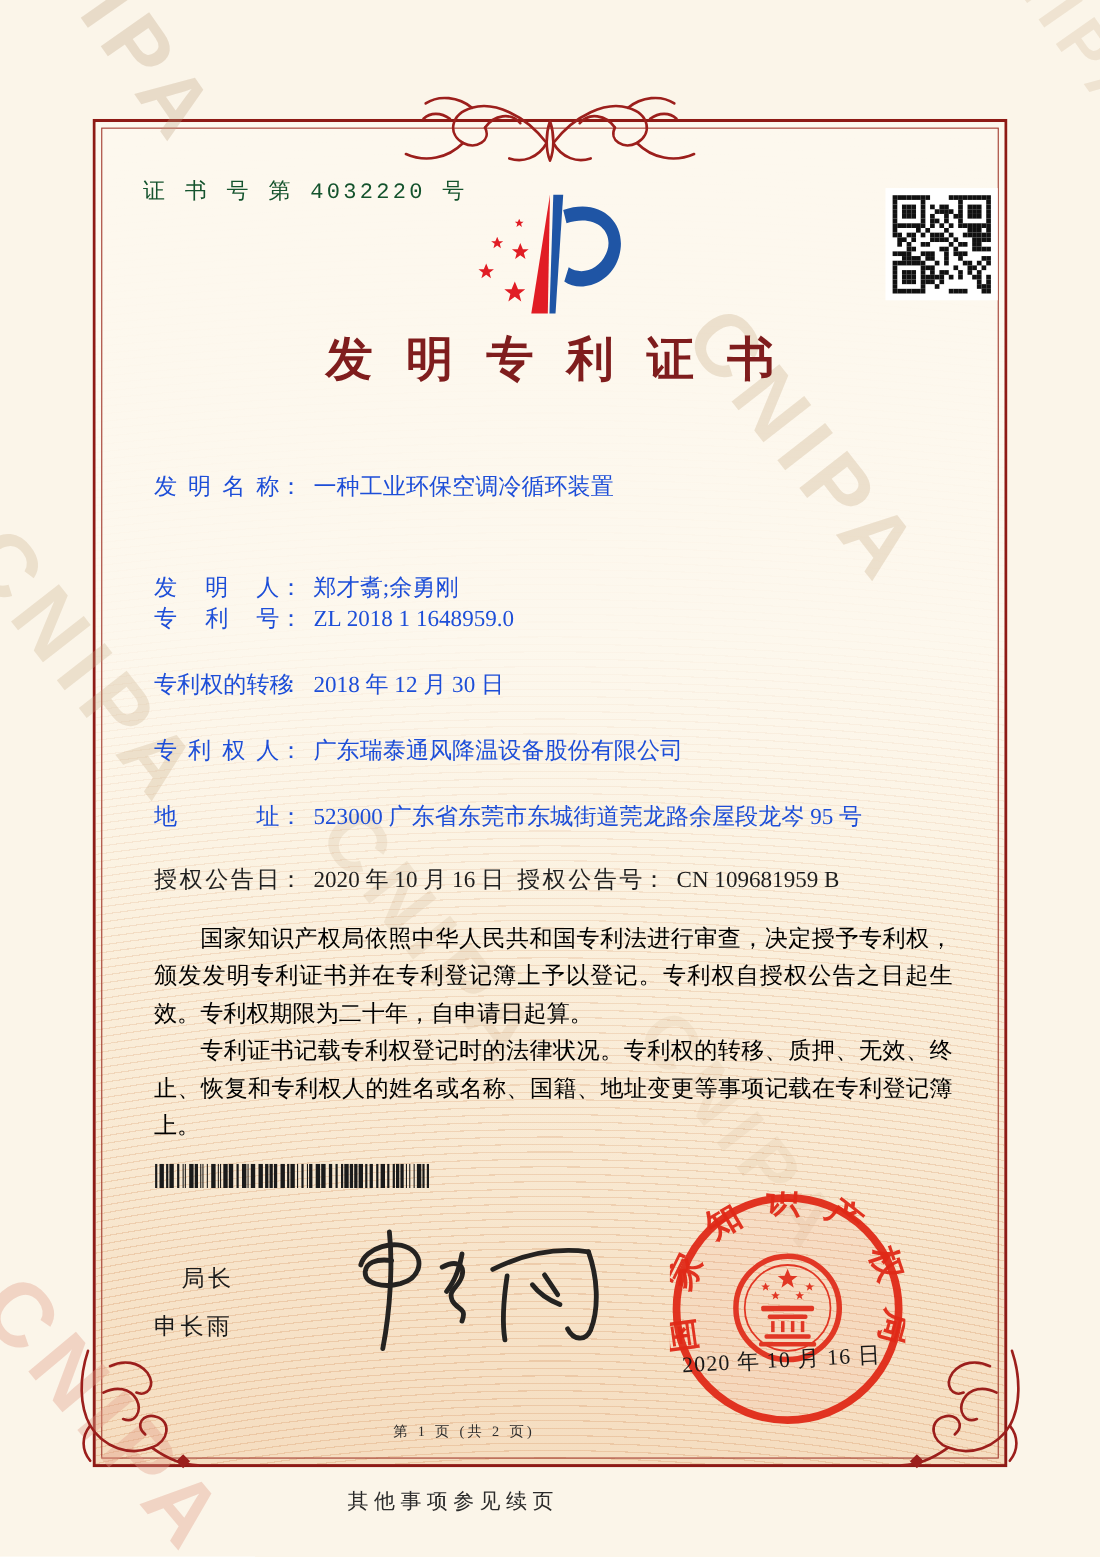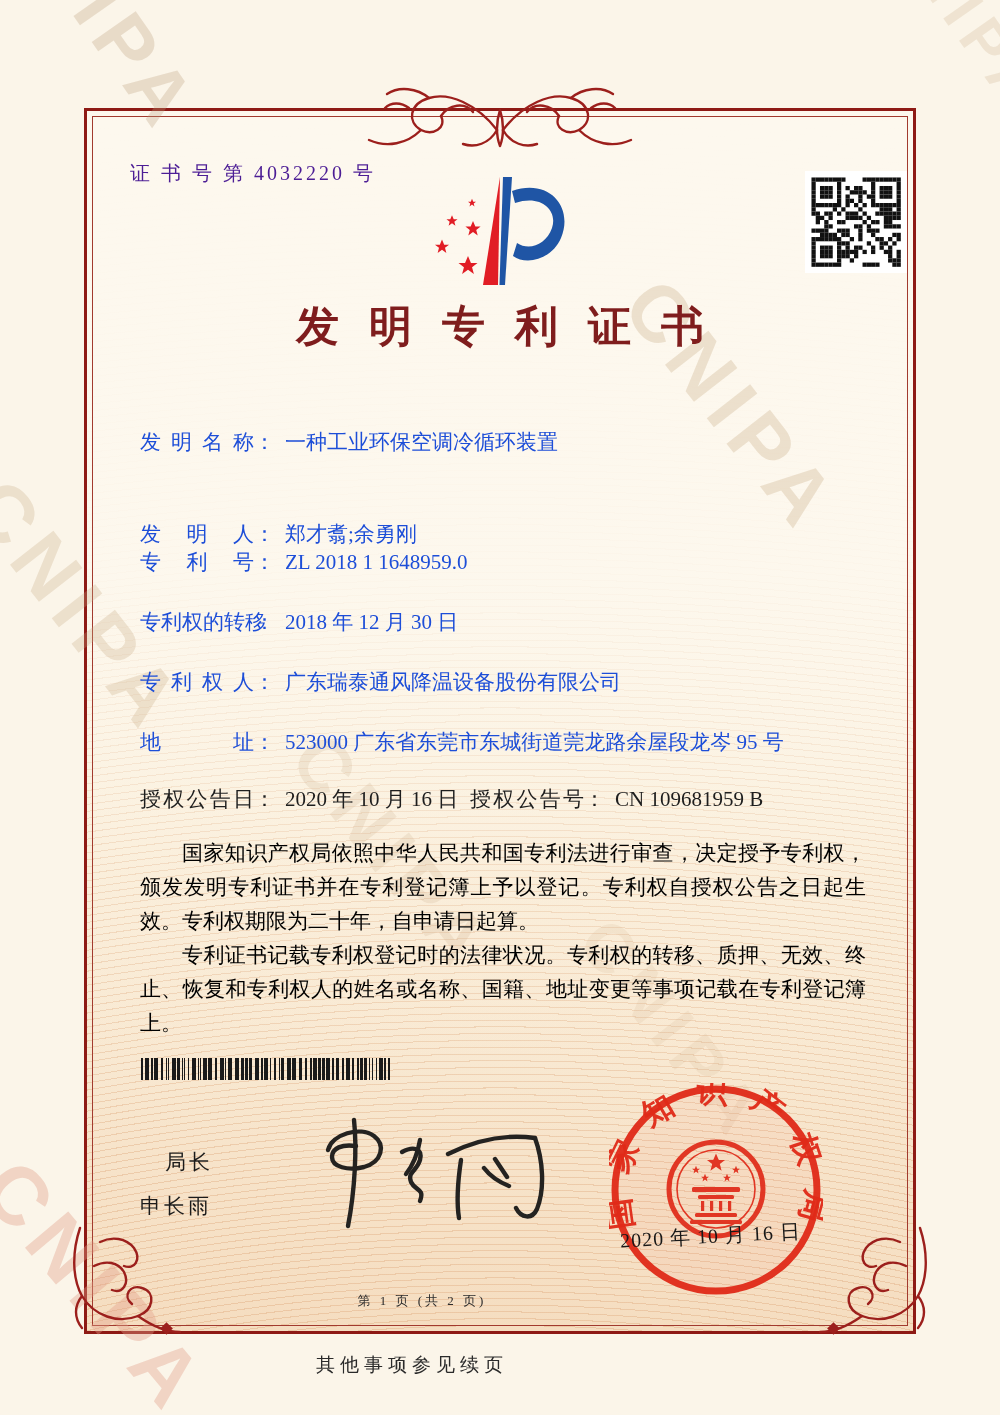--- a/index.html
+++ b/index.html
@@ -17,21 +17,21 @@
            repeating-radial-gradient(1400px 950px at 50% 168%, rgba(214,148,98,0.30) 0 1.5px, rgba(0,0,0,0) 1.5px 10px),
            linear-gradient(180deg,#fdf8ee 0%,#fbf2e0 45%,#f8e7cf 78%,#f5ddc0 100%);
          -webkit-mask-image:linear-gradient(180deg,rgba(0,0,0,1) 0%,rgba(0,0,0,1) 100%);}
   .frame::before{content:"";position:absolute;inset:0;
          background:linear-gradient(180deg,#fdf8ee 0%,rgba(253,248,238,0.92) 38%,rgba(253,246,232,0.25) 62%,rgba(253,246,232,0) 85%);}
   .frame::after{content:"";position:absolute;inset:5px;border:1px solid #a23a2e;}
 
   .orn{position:absolute;z-index:3;}
   .content{position:absolute;z-index:4;}
 
-  .cert-no{left:130px;top:160px;font-size:20px;letter-spacing:3px;color:#4c1d95;}
+  .cert-no{left:130px;top:160px;font-size:20px;letter-spacing:3px;color:#14532d;font-family:Liberation Mono, monospace;}
   .qr{left:805px;top:171px;width:102px;height:102px;background:#fff;padding:4px;box-sizing:border-box;}
   .title{left:0;top:298px;width:1000px;text-align:center;font-size:43px;font-weight:700;
          letter-spacing:30px;text-indent:30px;color:#7f1d1d;}
 
   .row{position:absolute;left:140px;width:740px;font-size:21px;color:#1d4ed8;white-space:nowrap;}
   .lbl{display:inline-block;width:114px;text-align:justify;text-align-last:justify;vertical-align:top;}
   .colon{display:inline-block;margin-right:10px;}
   .row2{position:absolute;left:140px;width:760px;font-size:21px;color:#1e1e1e;white-space:nowrap;}
   .pair2{position:absolute;top:0;}
 

